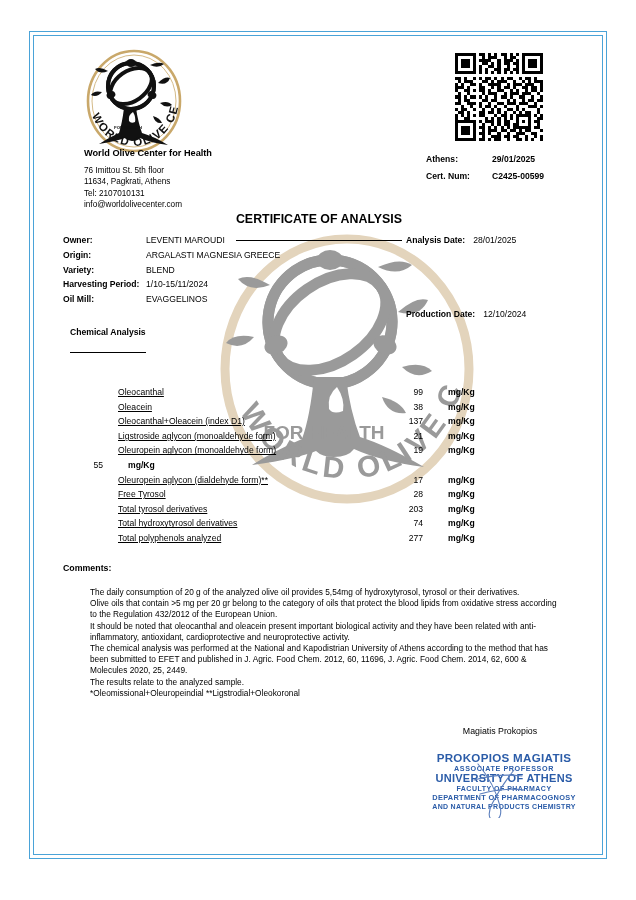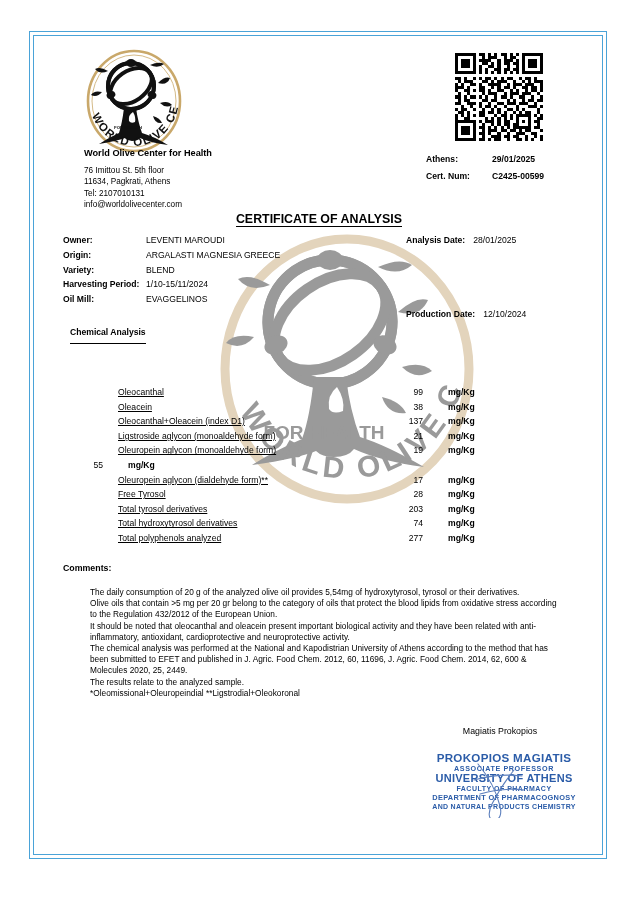--- a/index.html
+++ b/index.html
@@ -122,21 +122,21 @@
     left: 0;
     top: 180px;
     width: 578px;
     text-align: center;
     font-size: 12.4px;
     font-weight: bold;
     z-index: 3;
   }
   .title span {
     border-bottom: 1.3px solid #000;
-    padding-bottom: 0;
+    padding-bottom: 14px;
   }
 
   
   .info {
     position: absolute;
     left: 33px;
     top: 203px;
     width: 330px;
     z-index: 3;
     font-size: 8.6px;
@@ -158,21 +158,21 @@
   .chem-heading {
     position: absolute;
     left: 40px;
     top: 295px;
     font-size: 8.6px;
     font-weight: bold;
     z-index: 3;
   }
   .chem-heading span {
     border-bottom: 1px solid #000;
-    padding-bottom: 6px;
+    padding-bottom: 15px;
   }
 
   
   .dates {
     position: absolute;
     left: 376px;
     top: 203px;
     width: 200px;
     z-index: 3;
     font-size: 8.6px;

